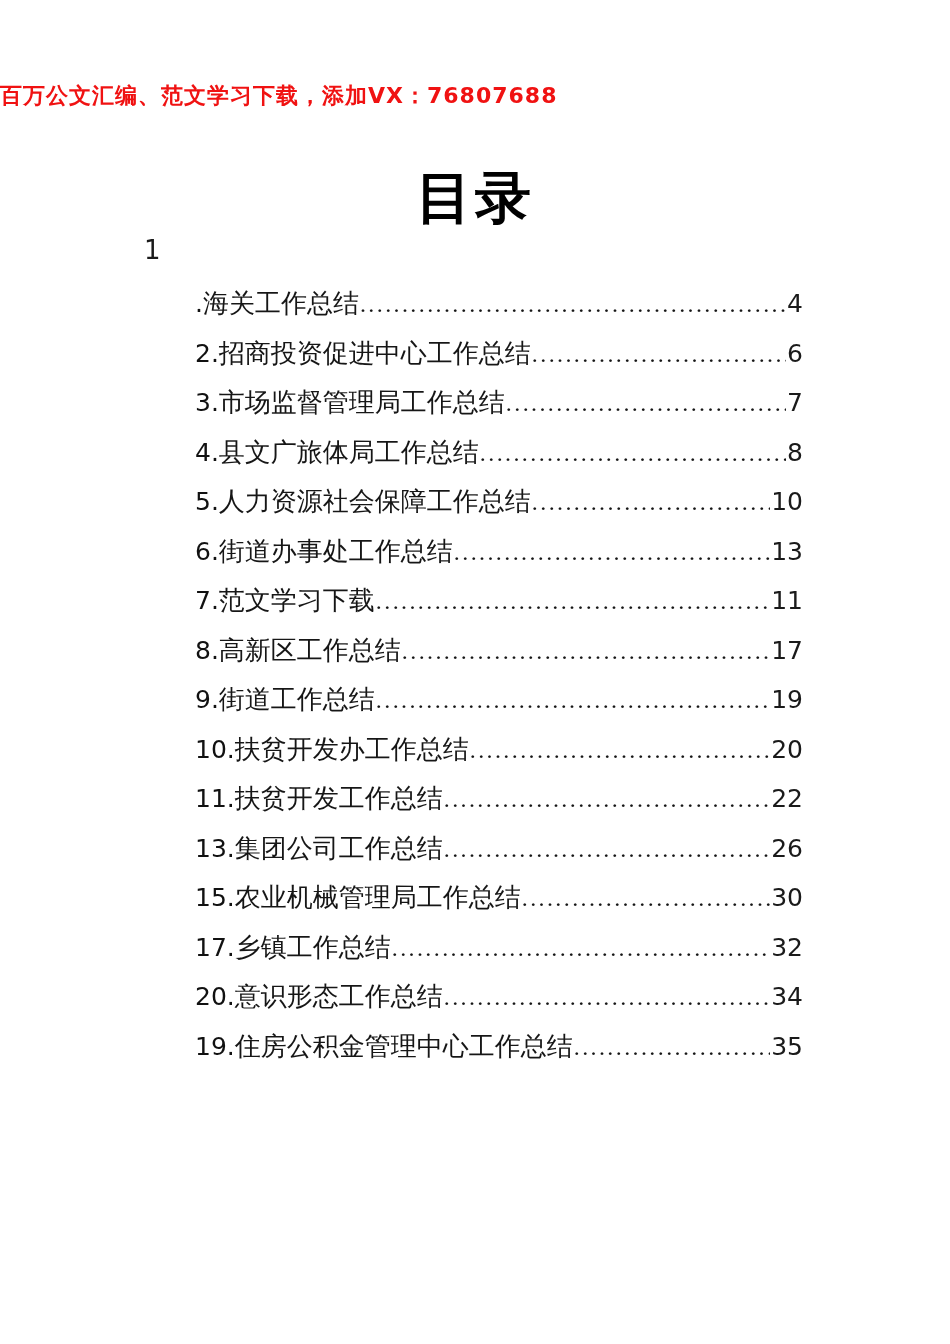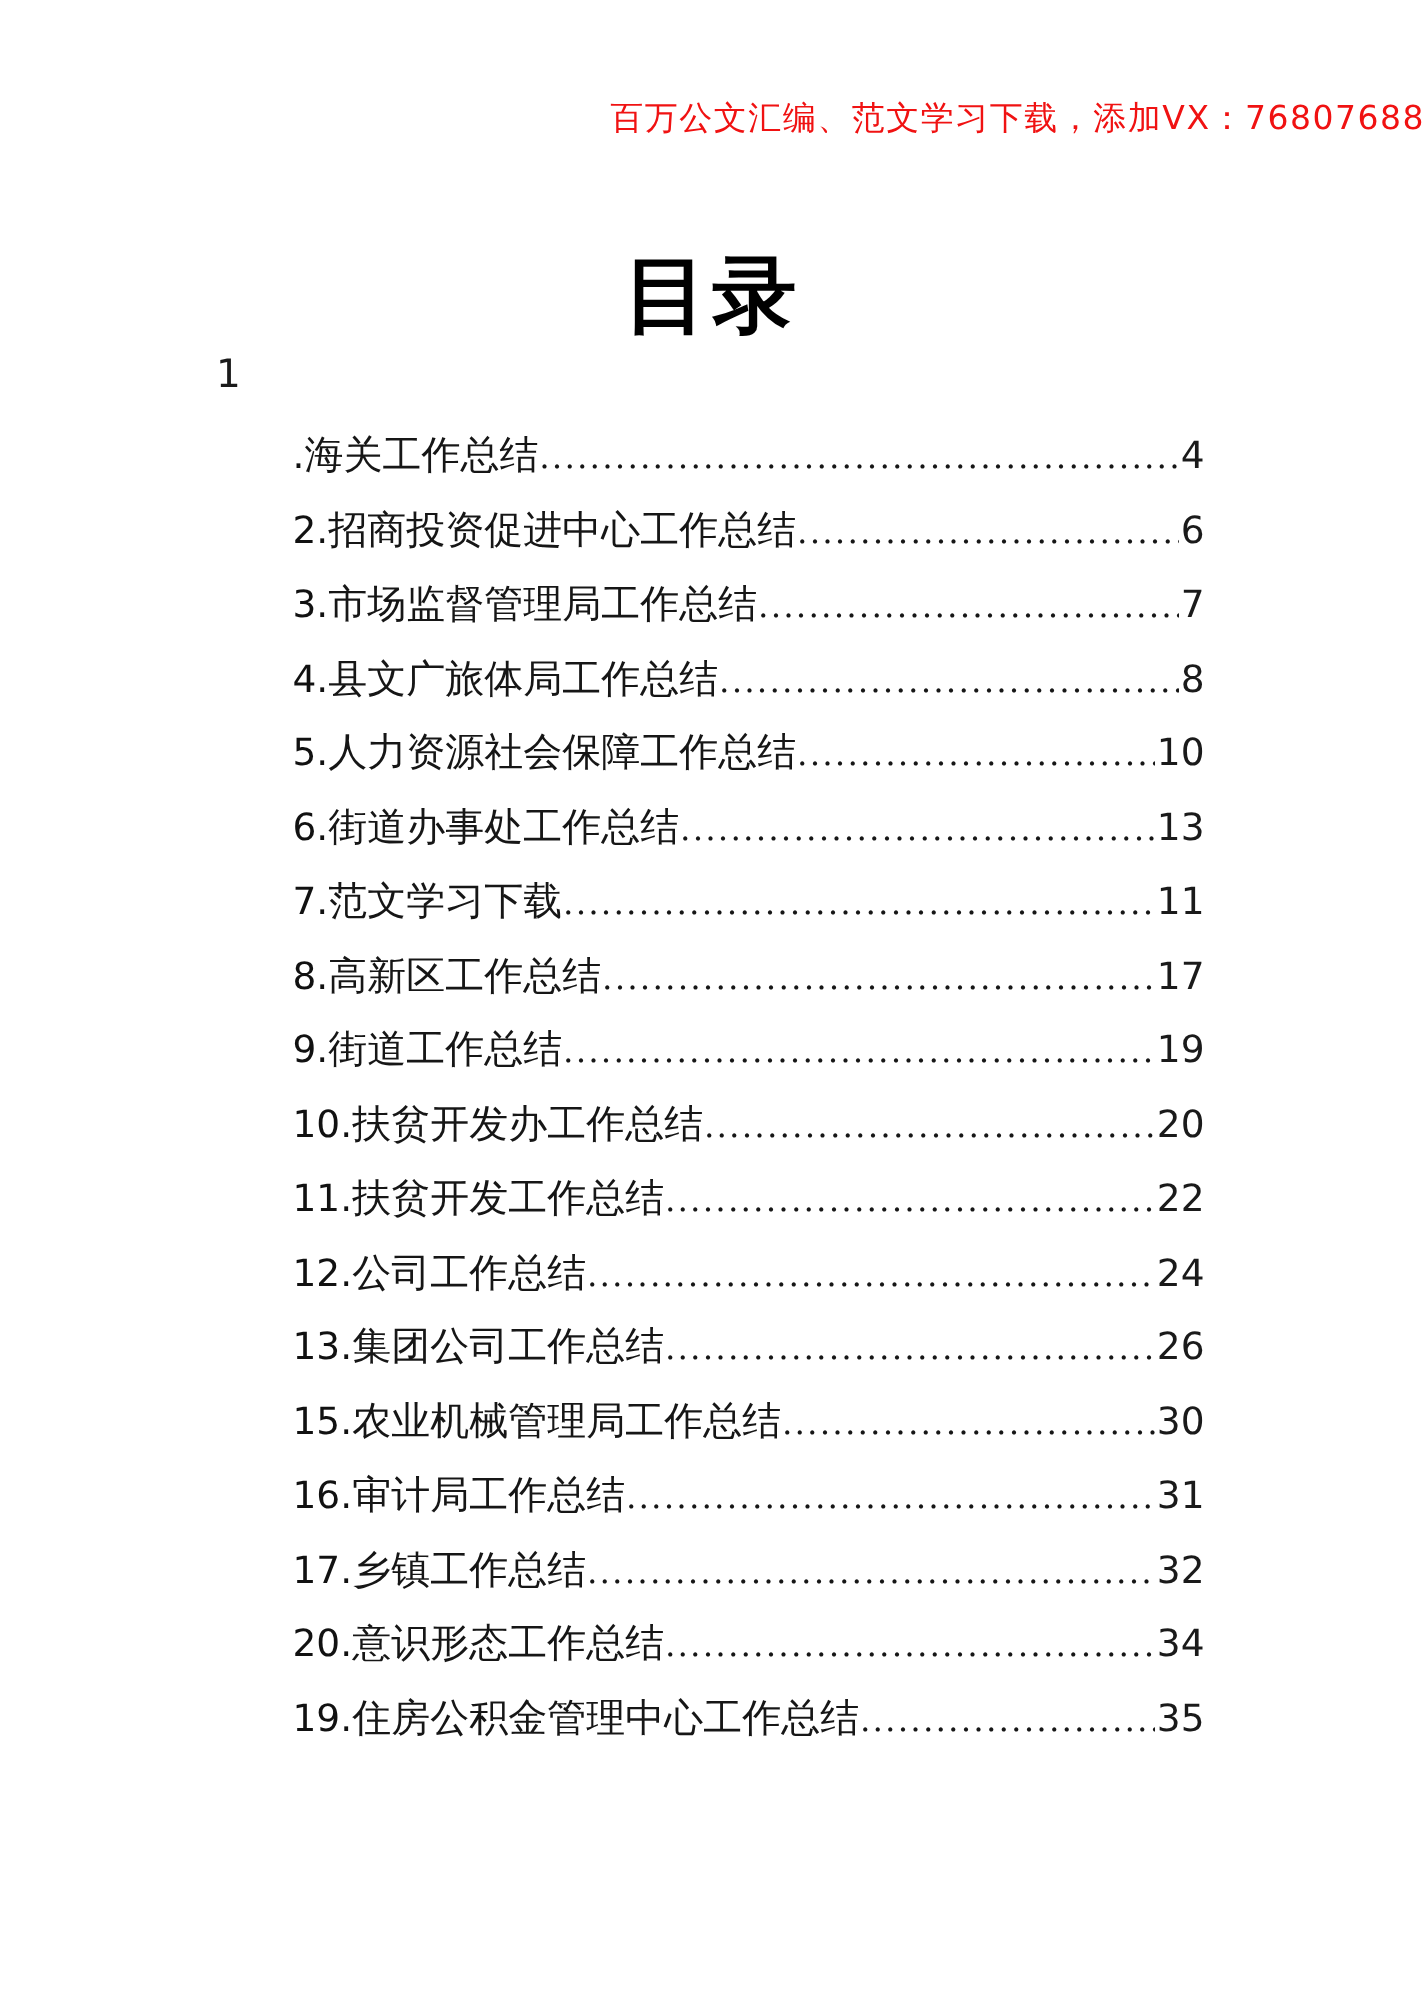--- a/index.html
+++ b/index.html
@@ -12,28 +12,29 @@
     height: 1344px;
     position: relative;
     overflow: hidden;
     font-family: "Liberation Serif", "DejaVu Serif", serif;
     color: #111111;
   }
 
   
   .notice {
     position: absolute;
-    top: 66px;
+    top: 82px;
     left: 0;
     width: 100%;
-    text-align: right;
+    text-align: left;
     font-family: "DejaVu Sans", "Liberation Sans", sans-serif;
     font-size: 22px;
     line-height: 28px;
     letter-spacing: 1px;
+    font-weight: bold;
   }
 
   
   .doc-title {
     position: absolute;
     top: 170px;
     left: 0;
     width: 100%;
     text-align: center;
     font-family: "DejaVu Sans", "Liberation Sans", sans-serif;
@@ -171,44 +172,32 @@
     <span class="leader"></span>
     <span class="toc-page">20</span>
   </div>
     <div class="toc-row">
     <span class="toc-num">11.</span>
     <span class="toc-label">扶贫开发工作总结</span>
     <span class="leader"></span>
     <span class="toc-page">22</span>
   </div>
     <div class="toc-row">
-    <span class="toc-num">12.</span>
-    <span class="toc-label">公司工作总结</span>
-    <span class="leader"></span>
-    <span class="toc-page">24</span>
-  </div>
-    <div class="toc-row">
     <span class="toc-num">13.</span>
     <span class="toc-label">集团公司工作总结</span>
     <span class="leader"></span>
     <span class="toc-page">26</span>
   </div>
     <div class="toc-row">
     <span class="toc-num">15.</span>
     <span class="toc-label">农业机械管理局工作总结</span>
     <span class="leader"></span>
     <span class="toc-page">30</span>
   </div>
     <div class="toc-row">
-    <span class="toc-num">16.</span>
-    <span class="toc-label">审计局工作总结</span>
-    <span class="leader"></span>
-    <span class="toc-page">31</span>
-  </div>
-    <div class="toc-row">
     <span class="toc-num">17.</span>
     <span class="toc-label">乡镇工作总结</span>
     <span class="leader"></span>
     <span class="toc-page">32</span>
   </div>
     <div class="toc-row">
     <span class="toc-num">20.</span>
     <span class="toc-label">意识形态工作总结</span>
     <span class="leader"></span>
     <span class="toc-page">34</span>

